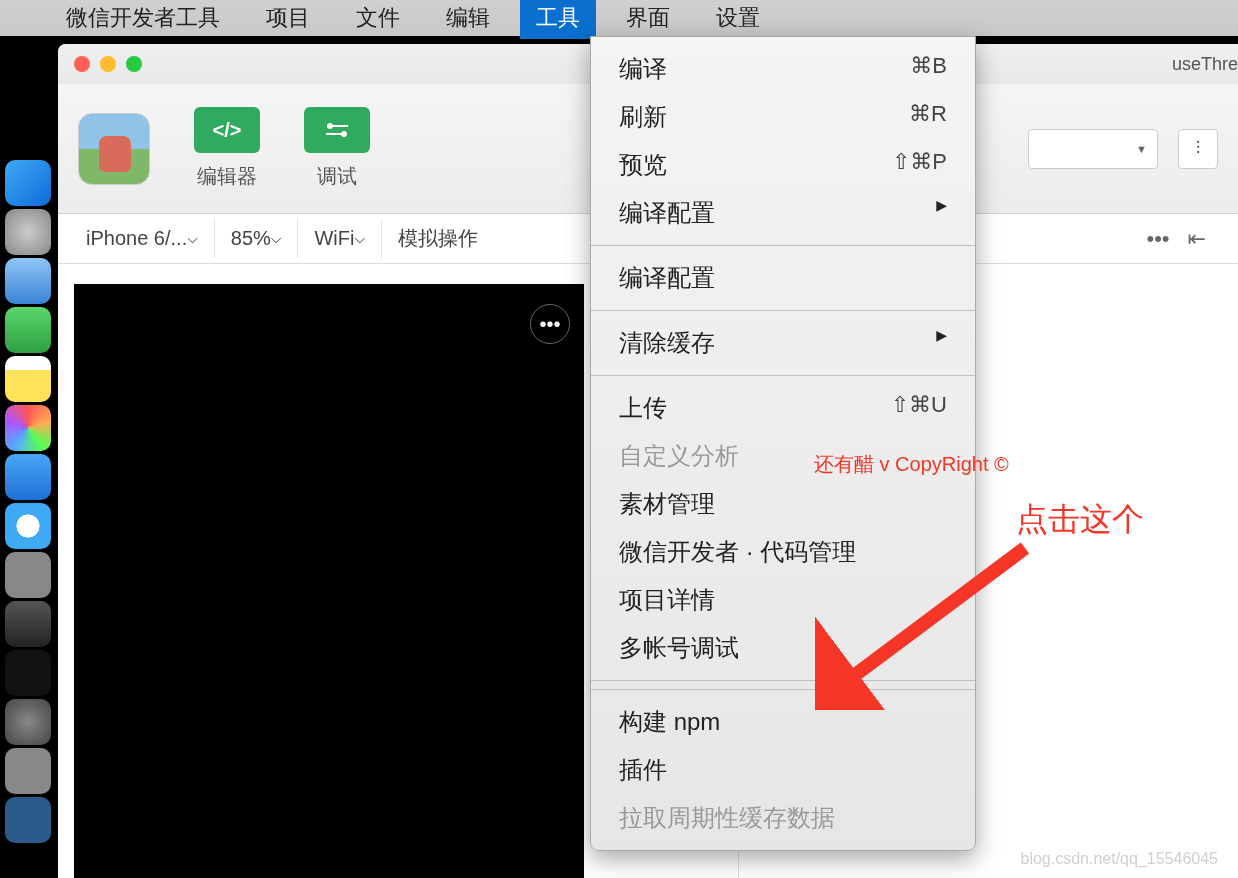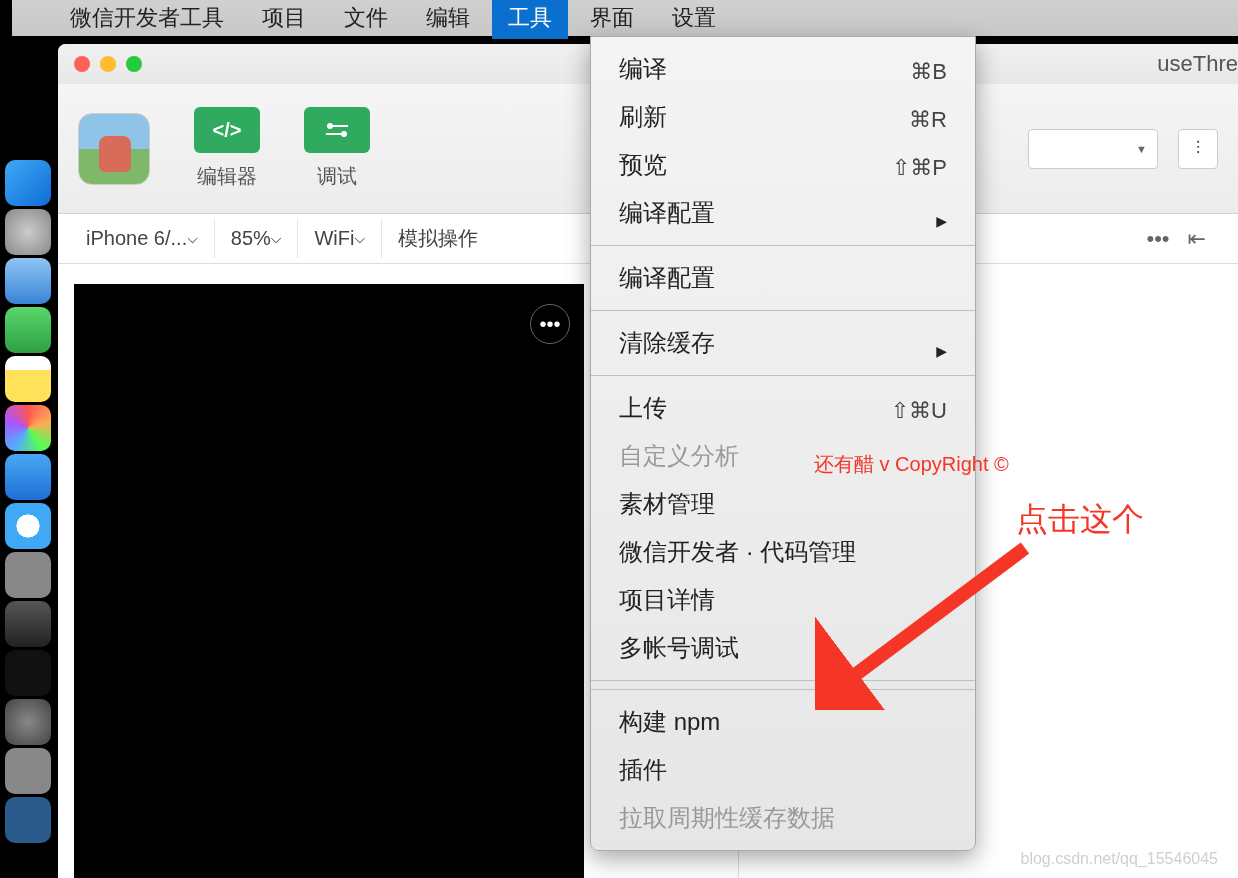--- a/index.html
+++ b/index.html
@@ -1,36 +1,36 @@
 <!DOCTYPE html>
 <html><head>
   <meta charset="utf-8">
   <style>
     * { margin: 0; padding: 0; box-sizing: border-box; }
     body { font-family: -apple-system, "PingFang SC", "Helvetica Neue", sans-serif; background: #000; width: 1238px; height: 878px; overflow: hidden; position: relative; }
     
     
-    .menubar { position: absolute; top: 0; left: 0; right: 0; height: 36px; background: linear-gradient(#d0d0d0, #c8c8c8); display: flex; align-items: center; padding-left: 18px; gap: 6px; font-size: 22px; color: #222; z-index: 100; margin-left: 12px; }
+    .menubar { position: absolute; top: 0; left: 0; right: 0; height: 36px; background: linear-gradient(#d0d0d0, #c8c8c8); display: flex; align-items: center; padding-left: 18px; gap: 14px; font-size: 22px; color: #222; z-index: 100; }
     .apple-logo { font-size: 26px; margin-right: 18px; }
     .menubar-item { padding: 6px 16px; cursor: default; }
     .menubar-item.active { background: #0a6fce; color: #fff; }
     
     
     .dock { position: absolute; left: 0; top: 160px; width: 56px; display: flex; flex-direction: column; gap: 3px; align-items: center; z-index: 50; }
     .dock-item { width: 46px; height: 46px; border-radius: 10px; }
     
     
     .app-window { position: absolute; left: 58px; top: 44px; right: 0; bottom: 0; background: #f0f0f0; border-radius: 8px 0 0 0; overflow: hidden; }
     .titlebar { height: 40px; background: linear-gradient(#f0f0f0,#e8e8e8); display: flex; align-items: center; padding: 0 16px; position: relative; }
     .traffic-lights { display: flex; gap: 10px; }
     .tl { width: 16px; height: 16px; border-radius: 50%; }
     .tl.red { background: #ff5f56; }
     .tl.yellow { background: #ffbd2e; }
     .tl.green { background: #27c93f; }
-    .titlebar-title { position: absolute; right: 0; font-size: 22px; color: #555; }
+    .titlebar-title { position: absolute; right: 0; font-size: 18px; color: #555; }
     
     
     .toolbar { height: 130px; background: linear-gradient(#f5f5f5,#ececec); display: flex; align-items: center; padding: 0 20px; gap: 44px; border-bottom: 1px solid #d0d0d0; }
     .project-icon { width: 72px; height: 72px; border-radius: 14px; background: linear-gradient(#8fc4e8 50%, #7eb868 50%); position: relative; border: 1px solid #ccc; }
     .project-icon::after { content:""; position:absolute; left:20px; top:22px; width:32px; height:36px; background:#d96b5a; border-radius:8px 8px 6px 6px; }
     .tb-btn { display: flex; flex-direction: column; align-items: center; gap: 10px; }
     .tb-icon { width: 66px; height: 46px; background: #2faa5f; border-radius: 6px; display:flex; align-items:center; justify-content:center; color:#fff; }
     .tb-label { font-size: 20px; color: #555; }
     .tb-right { margin-left: auto; display:flex; align-items:center; gap:20px; }
     .selector { height: 40px; border: 1px solid #ccc; border-radius: 4px; background:#fff; display:flex; align-items:center; padding: 0 30px 0 12px; position:relative; min-width:130px; }
@@ -53,21 +53,21 @@
     .file-header { padding: 8px 20px; display:flex; align-items:center; gap:8px; }
     .file-item { padding: 16px 20px 16px 50px; display:flex; align-items:center; gap:12px; }
     .folder-toggle { color:#888; font-size:14px; }
     .js-icon { color:#e6a500; font-weight:bold; }
     .json-icon { color:#2e7cd6; font-weight:bold; font-size:18px; }
     .file-item.indent2 { padding-left: 80px; }
     .file-item.game { padding-left: 58px; }
     
     
     .dropdown { position:absolute; left: 590px; top: 36px; width: 386px; background: linear-gradient(#f4f4f4,#e6e6e6); border: 1px solid #aaa; border-radius: 0 0 8px 8px; box-shadow: 0 8px 24px rgba(0,0,0,0.35); z-index: 200; padding: 8px 0; }
-    .dd-item { padding: 8px 28px; font-size: 24px; color: #222; display:flex; justify-content:space-between; align-items:flex-end; }
+    .dd-item { padding: 8px 28px; font-size: 24px; color: #222; display:flex; justify-content:space-between; align-items:flex-start; }
     .dd-item.disabled { color: #999; }
     .dd-sep { height:1px; background:#c0c0c0; margin: 8px 0; }
     .dd-shortcut { font-size: 22px; color:#444; }
     .dd-arrow { font-size: 14px; }
     
     
     .annotation1 { position:absolute; left: 814px; top: 416px; font-size: 20px; color:#f53526; z-index:300; font-weight: 400; margin-top: 35px;}
     .annotation2 { position:absolute; left: 1016px; top: 498px; font-size: 32px; color:#f53526; z-index:300; }
     .arrow { position:absolute; left: 815px; top: 540px; z-index:300; }
     .watermark { position:absolute; right: 20px; bottom: 10px; font-size: 16px; color: rgba(160,160,160,0.5); z-index:400; }

